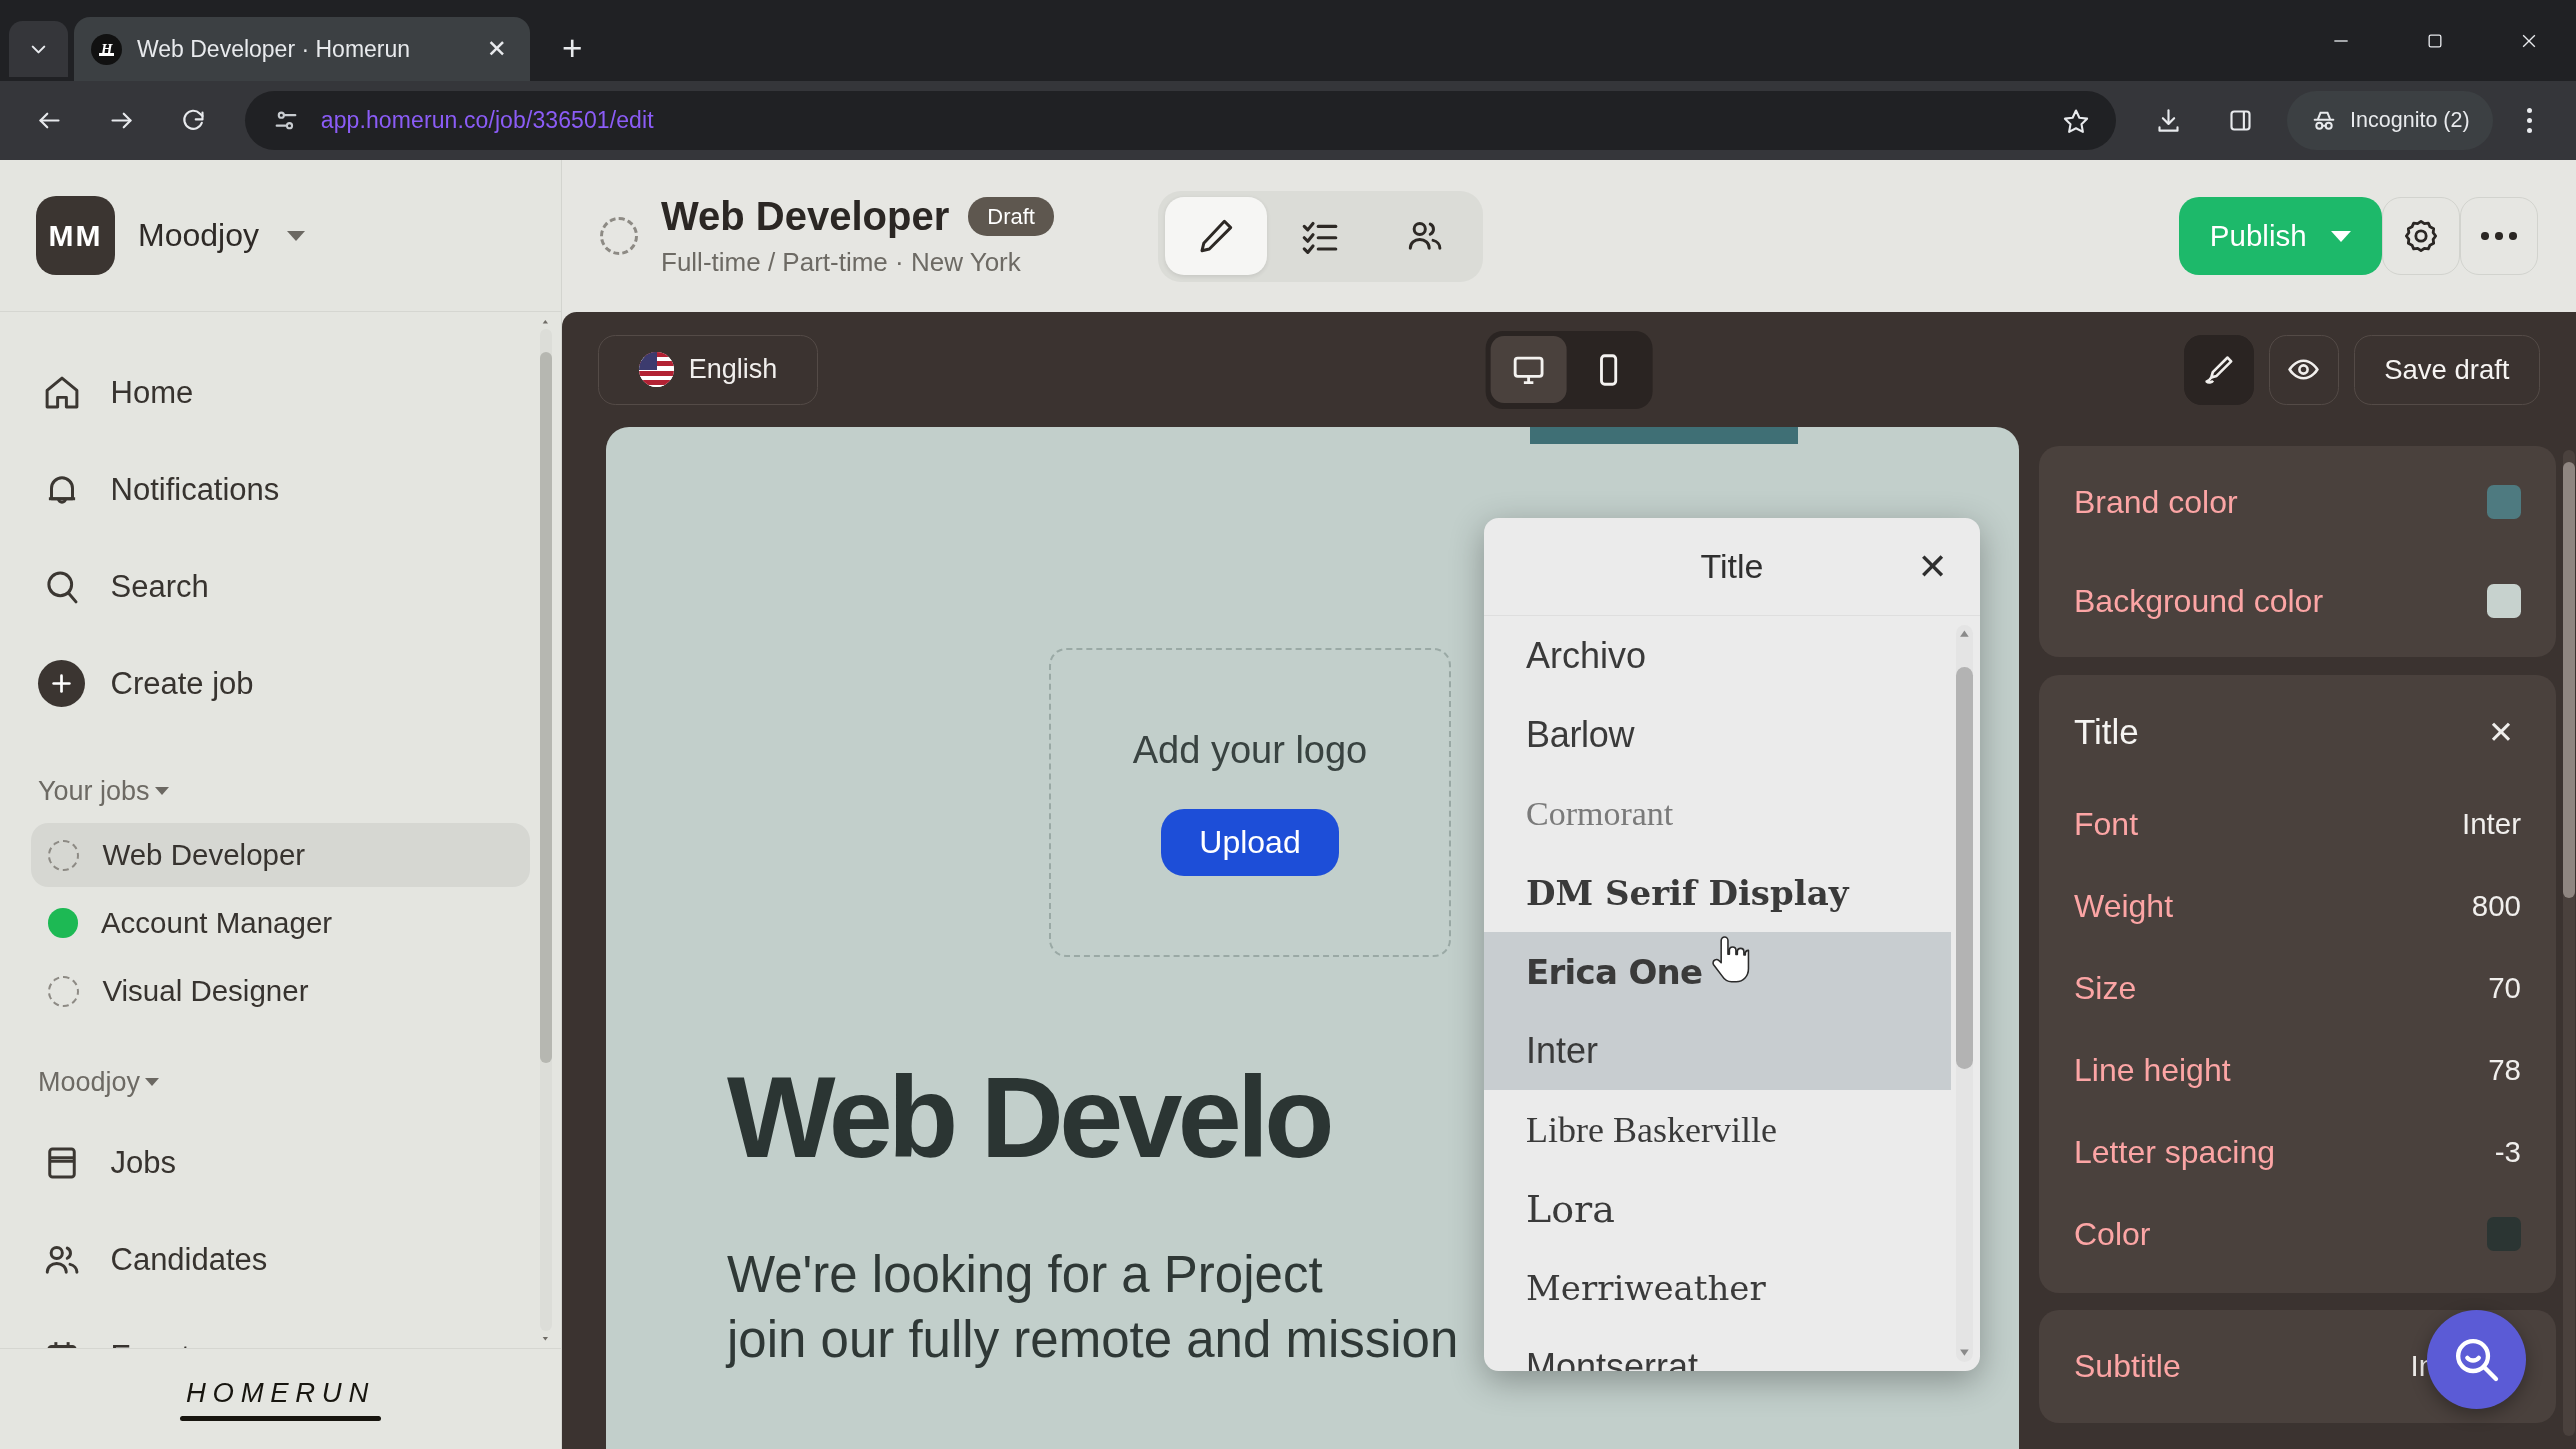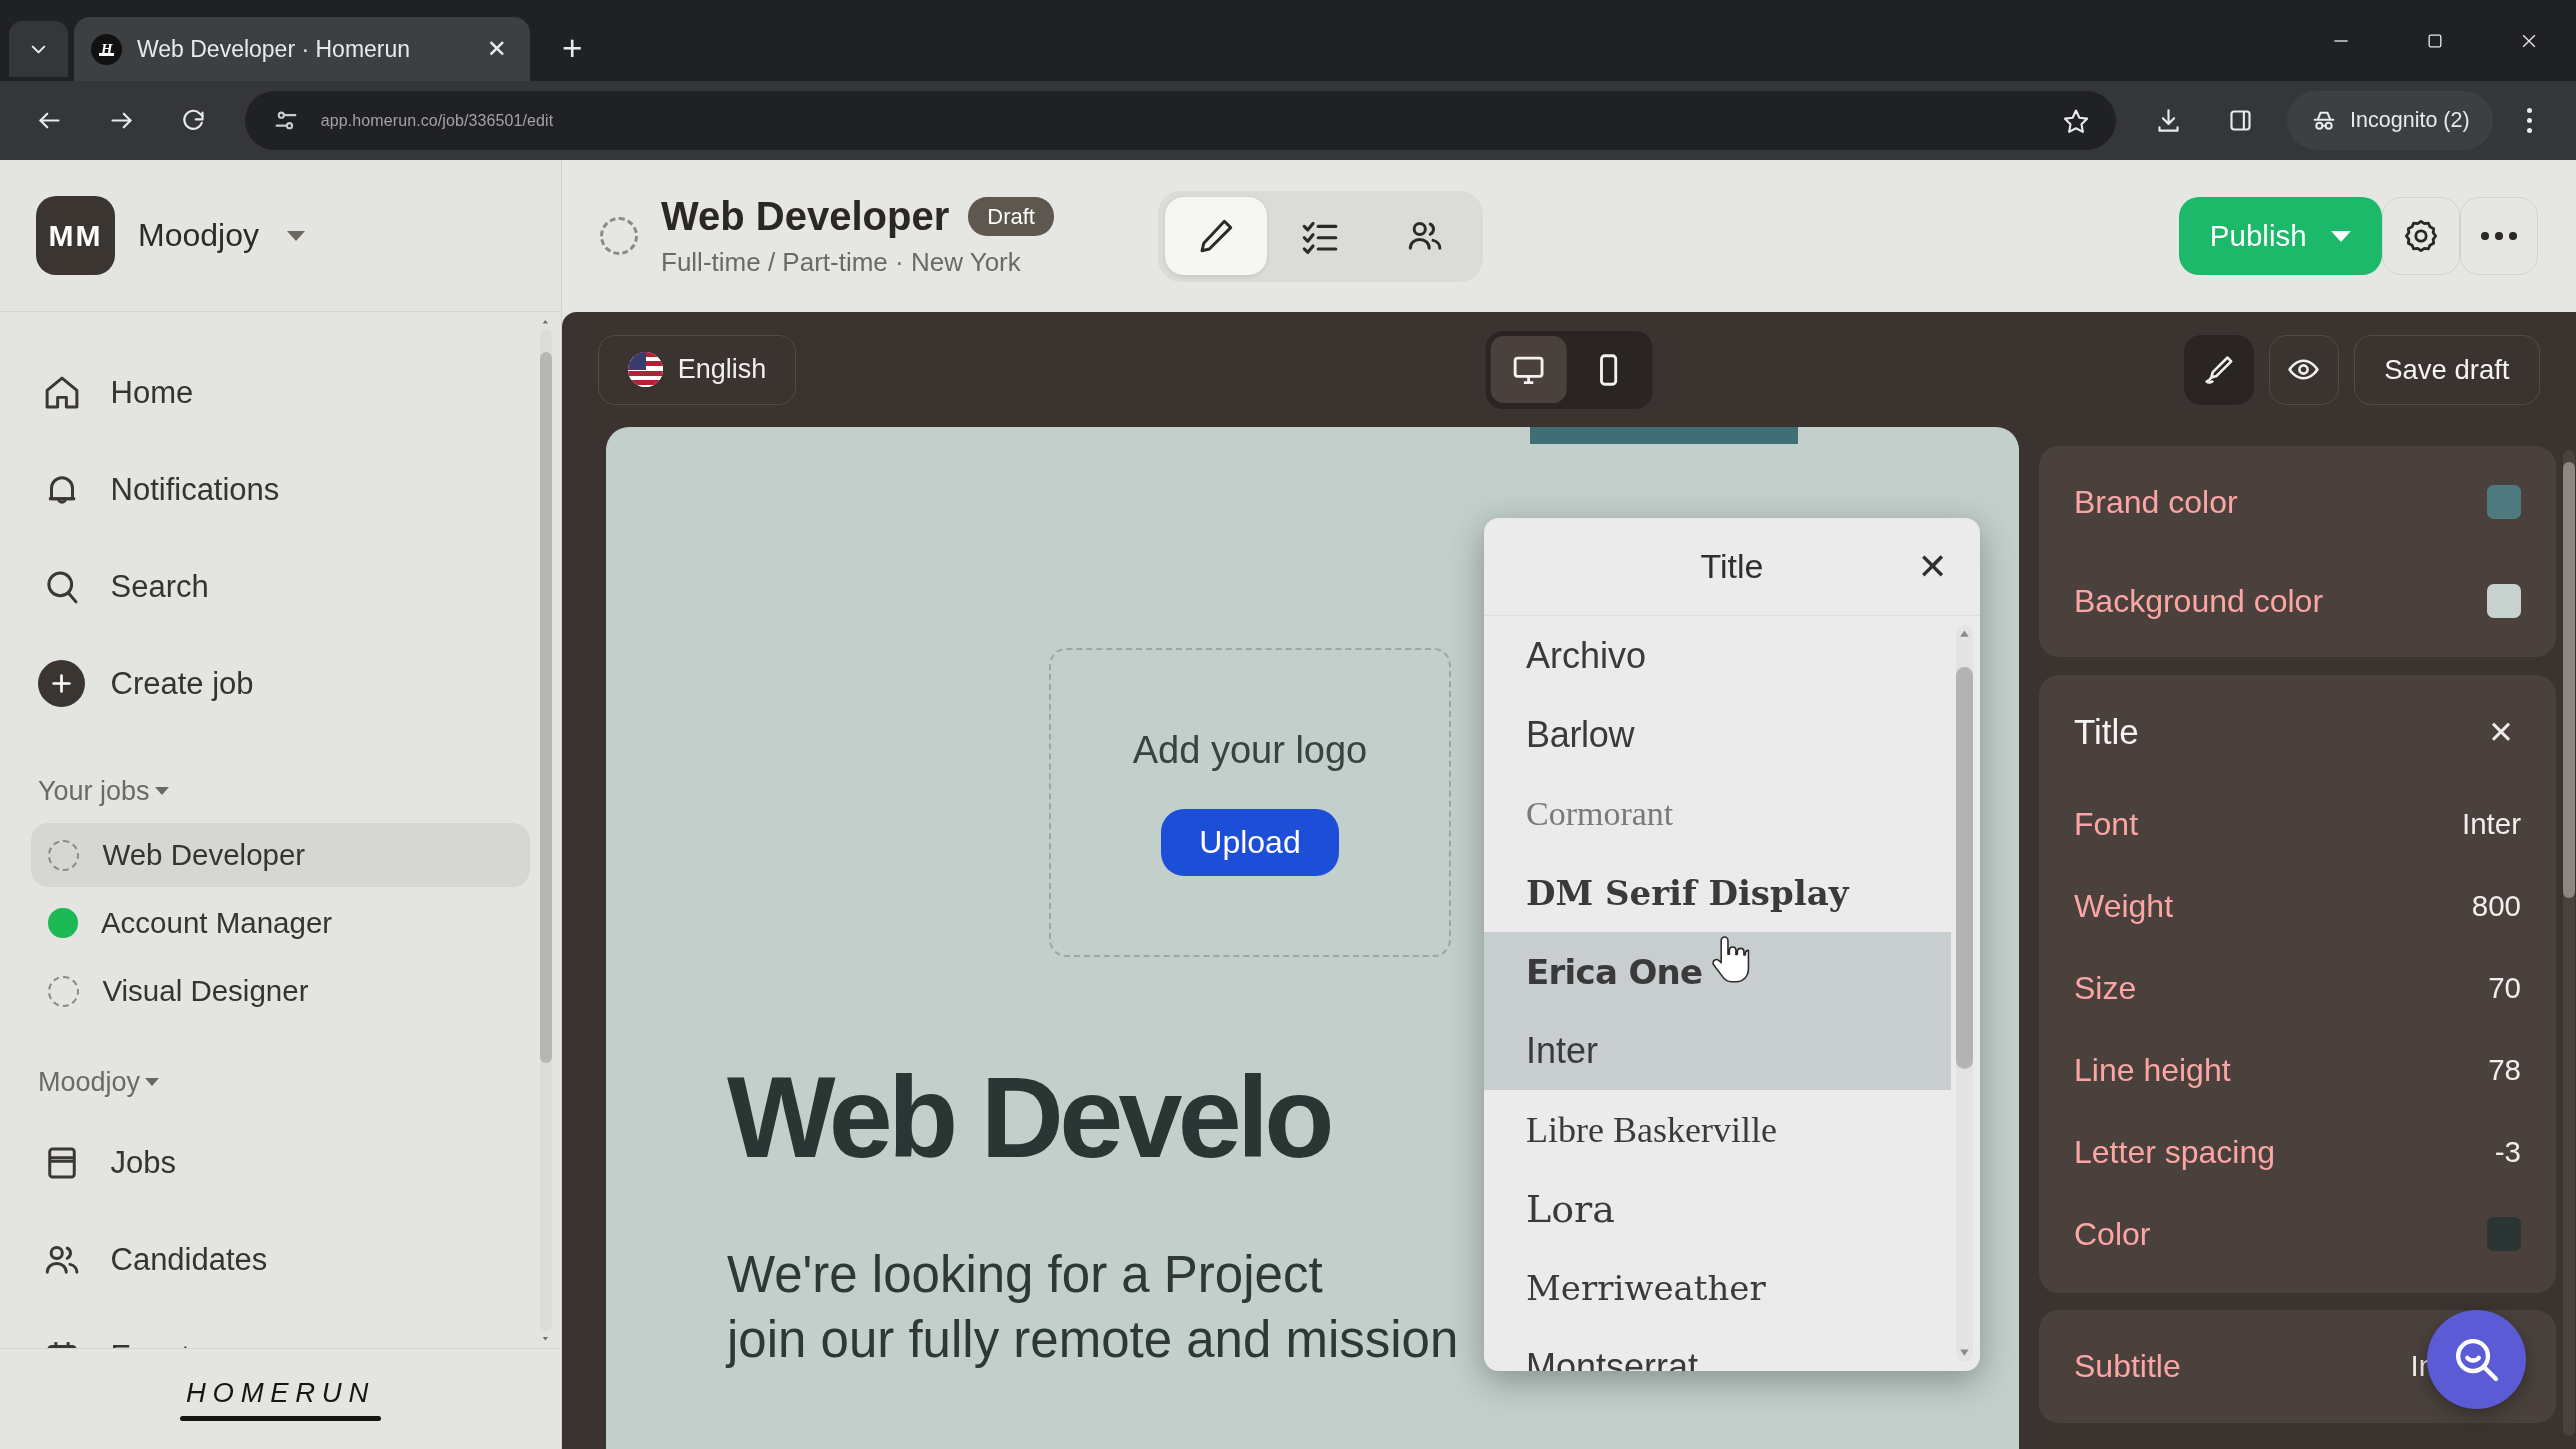--- a/index.html
+++ b/index.html
@@ -44,21 +44,21 @@
   .winbtn { width: 94px; height: 81px; display: flex; align-items: center; justify-content: center; color: #e8eaed; }
   .winbtn svg { width: 20px; height: 20px; }
 
   .toolbar { height: 79px; background: #35363a; display: flex; align-items: center; padding: 0 17.4px; gap: 8px; }
   .navbtn { width: 64px; height: 64px; border-radius: 50%; display: flex; align-items: center; justify-content: center; color: #e8eaed; flex: none; }
   .navbtn svg { width: 27px; height: 27px; }
   .omnibox {
     flex: 1; height: 59px; background: #202124; border-radius: 29.5px;
     display: flex; align-items: center; padding: 0 23px; gap: 17.4px; margin: 0 12px;
   }
-  .omnibox .url { color: #a3a3a3; font-size: 16px; letter-spacing: 0.1px; flex: 1; white-space: nowrap; overflow: hidden; }
+  .omnibox .url { color: #8b5cf6; font-size: 23px; letter-spacing: 0.1px; flex: 1; white-space: nowrap; overflow: hidden; }
   .ombtn { width: 35px; height: 35px; display: flex; align-items: center; justify-content: center; color: #c8ccd0; flex: none; }
   .ombtn svg { width: 28px; height: 28px; }
   .tbicon { width: 64px; height: 64px; border-radius: 50%; display: flex; align-items: center; justify-content: center; color: #e8eaed; flex: none; }
   .tbicon svg { width: 27px; height: 27px; }
   .incognito {
     height: 59px; background: #3c4043; border-radius: 29.5px; display: flex; align-items: center;
     gap: 12px; padding: 0 23px; color: #e8eaed; font-size: 21.5px; flex: none; margin-left: 6.7px;
   }
   .incognito svg { width: 28px; height: 28px; flex: none; }
   .kebab { width: 58px; height: 64px; display:flex; flex-direction:column; align-items:center; justify-content:center; gap:4.7px; flex:none; }
@@ -142,21 +142,21 @@
   .ghostbtn svg { width: 40px; height: 40px; }
   .dots3 { display: flex; gap: 6.7px; }
   .dots3 i { width: 7.4px; height: 7.4px; border-radius: 50%; background: #2b2724; display:block; }
 
   
   .editor { flex: 1; background: #3b3330; margin: 0 0 0 0; border-radius: 14.8px 0 0 0; display: flex; flex-direction: column; min-height: 0; position: relative; overflow: hidden; }
 
   .etoolbar { height: 115px; display: flex; align-items: center; padding: 0 36px; flex: none; position: relative; }
   .lang {
     height: 70px; border: 1.3px solid #544b47; border-radius: 17.4px; display: flex; align-items: center;
-    gap: 14.8px; padding: 0 29px; color: #f1efed; font-size: 27px;
+    gap: 14.8px; padding: 0 40px; color: #f1efed; font-size: 27px;
   }
   .flag { width: 35px; height: 35px; border-radius: 50%; overflow: hidden; flex: none; position: relative; background: #fff; }
   .flag .stripes { position: absolute; inset: 0; background: repeating-linear-gradient(to bottom, #b22234 0 4.7px, #fff 4.7px 9.4px); }
   .flag .canton { position: absolute; left: 0; top: 0; width: 50%; height: 50%; background: #3c3b6e; }
 
   .devseg {
     position: absolute; left: 50%; transform: translateX(-50%);
     height: 78px; background: #2a2422; border-radius: 17.4px;
     display: flex; align-items: center; gap: 4px; padding: 5.4px;
   }

